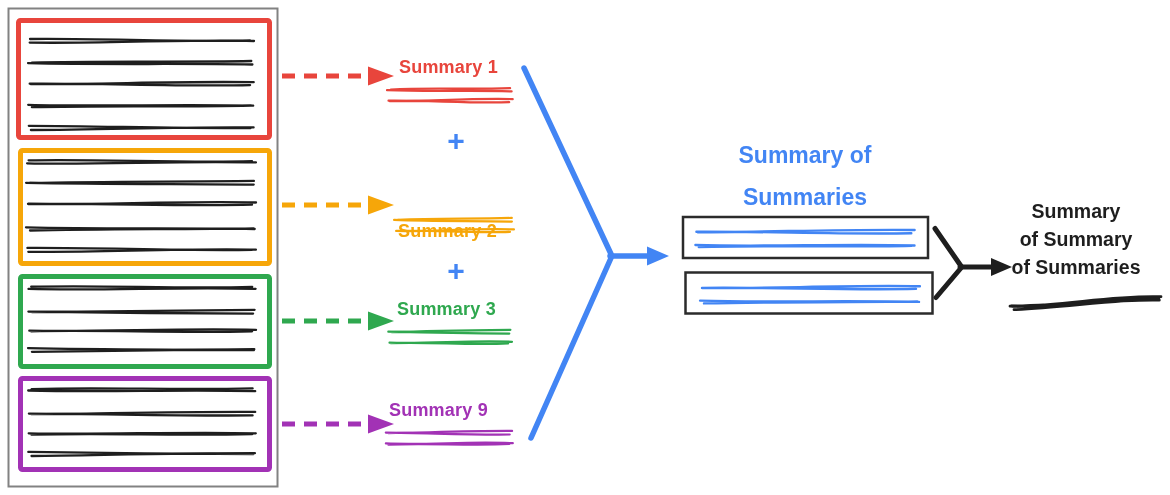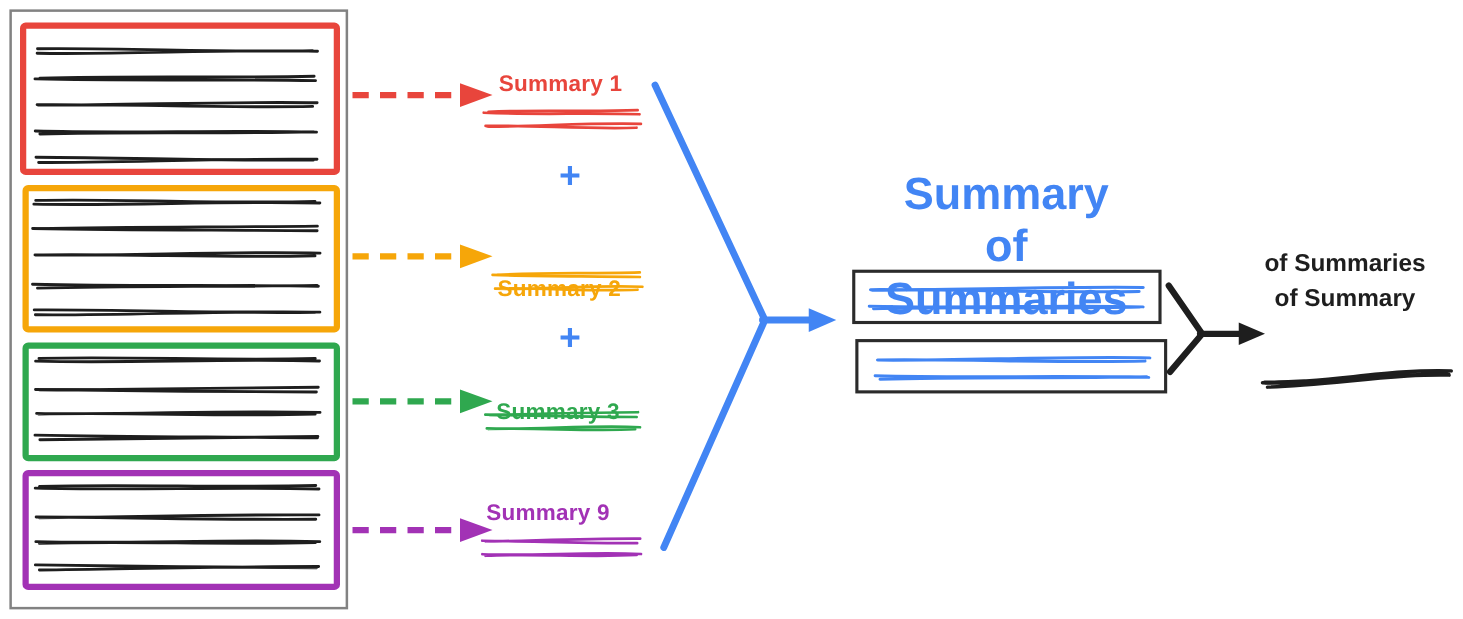--- a/index.html
+++ b/index.html
@@ -13,21 +13,21 @@
   .c-red{color:#E8453C}
   .c-orange{color:#F6A609}
   .c-green{color:#2FA84F}
   .c-purple{color:#A232B5}
   .plus{
     position:absolute;color:#4285F4;font-size:30px;font-weight:800;
     transform:translate(-50%,-50%);line-height:1;
   }
   .merge-title{
     position:absolute;left:705px;top:134px;width:200px;text-align:center;
-    color:#4285F4;font-size:36px;font-weight:700;line-height:42px;white-space:normal;
+    color:#4285F4;font-size:23px;font-weight:700;line-height:42px;white-space:normal;
   }
   .final-title{
     position:absolute;left:1000px;top:197px;width:152px;text-align:center;
     color:#1E1E1E;font-size:19.5px;font-weight:600;line-height:28px;
   }
 </style>
 </head>
 <body>
 
 <div class="canvas">
@@ -141,26 +141,27 @@
     </g>
 
     <g id="g-final">
         <path d="M1011.6 305.8 C 1060.5 307.0, 1109.0 294.9, 1161.0 296.7 M1012.7 306.1 C 1060.5 304.7, 1109.0 300.4, 1157.0 298.5 " fill="none" stroke="#1E1E1E" stroke-width="2.8" stroke-linecap="round"></path>
         <path d="M1010.0 306.2 C 1060.5 308.0, 1109.0 298.9, 1159.3 300.1 M1014.0 309.7 C 1060.5 308.1, 1109.0 300.1, 1159.0 299.2 " fill="none" stroke="#1E1E1E" stroke-width="2.8" stroke-linecap="round"></path>
       </g>
   </svg>
 
   <div class="txt lbl c-red" style="left:399px;top:57px;">Summary 1</div>
   <div class="txt lbl c-orange" style="left:398px;top:185px;margin-top:36px;">Summary 2</div>
-  <div class="txt lbl c-green" style="left:397px;top:299px;margin-top:20px;">Summary 3</div>
+  <div class="txt lbl c-green" style="left:397px;top:299px;">Summary 3</div>
   <div class="txt lbl c-purple" style="left:389px;top:400px;">Summary 9</div>
 
   <div class="plus" style="left:456px;top:141px;">+</div>
   <div class="plus" style="left:456px;top:271px;">+</div>
 
   <div class="merge-title">Summary of Summaries</div>
 
   <div class="final-title">
+    <div>Summary</div>
+    <div>of Summary</div>
     <div>of Summaries</div>
-    <div>of Summary</div>
   </div>
 
 </div>
 
 </body></html>

